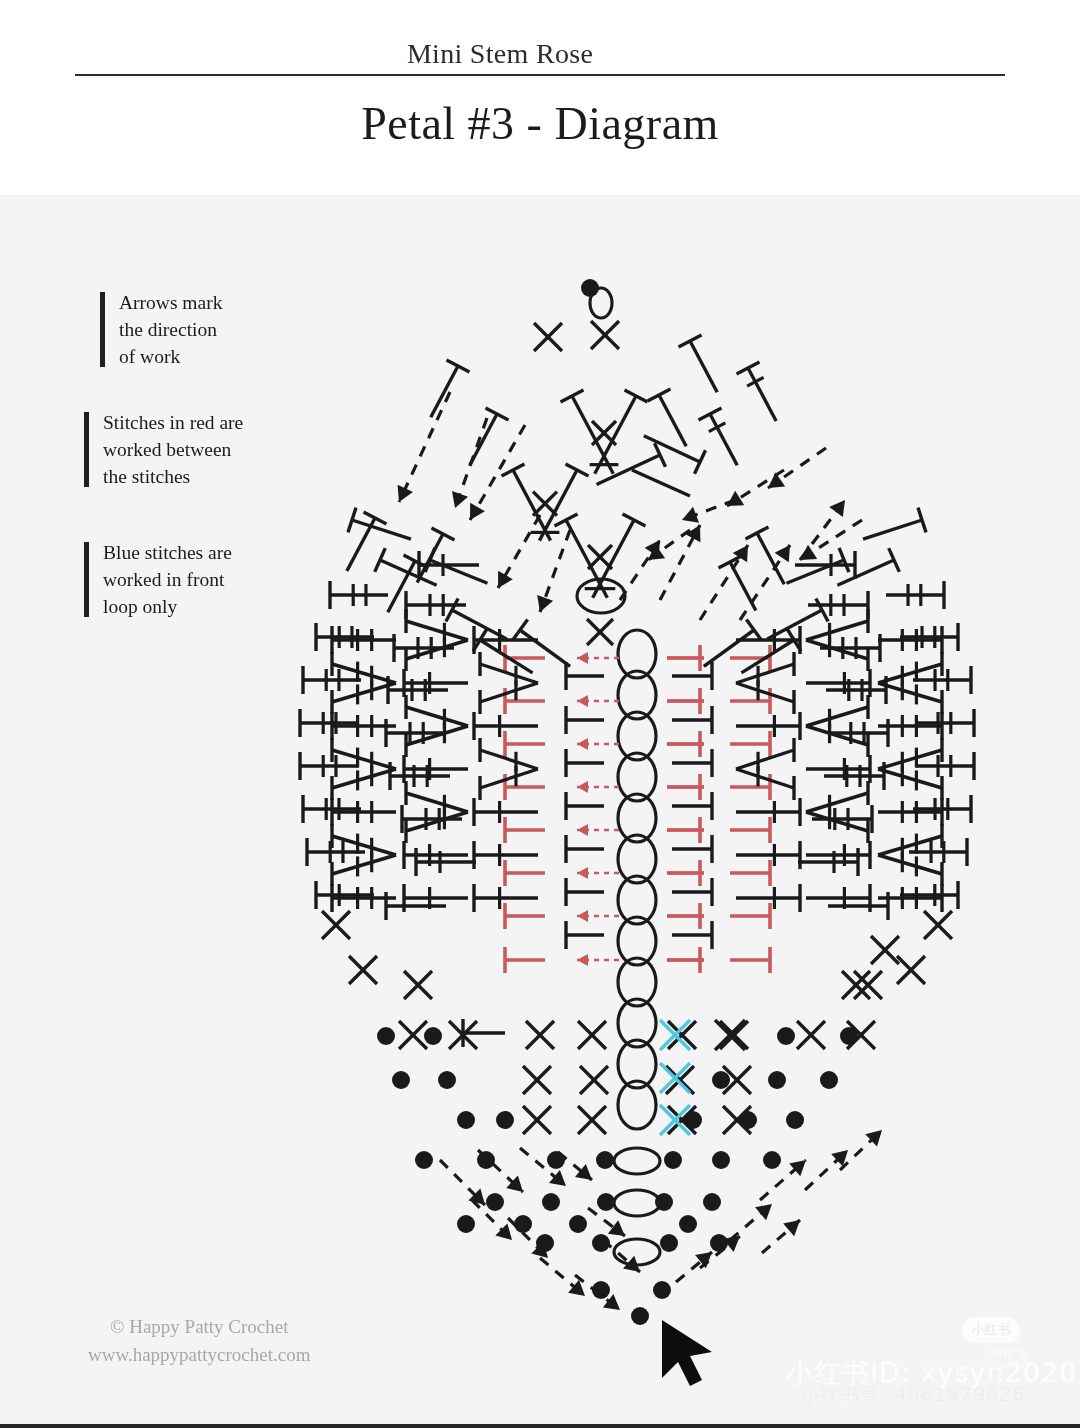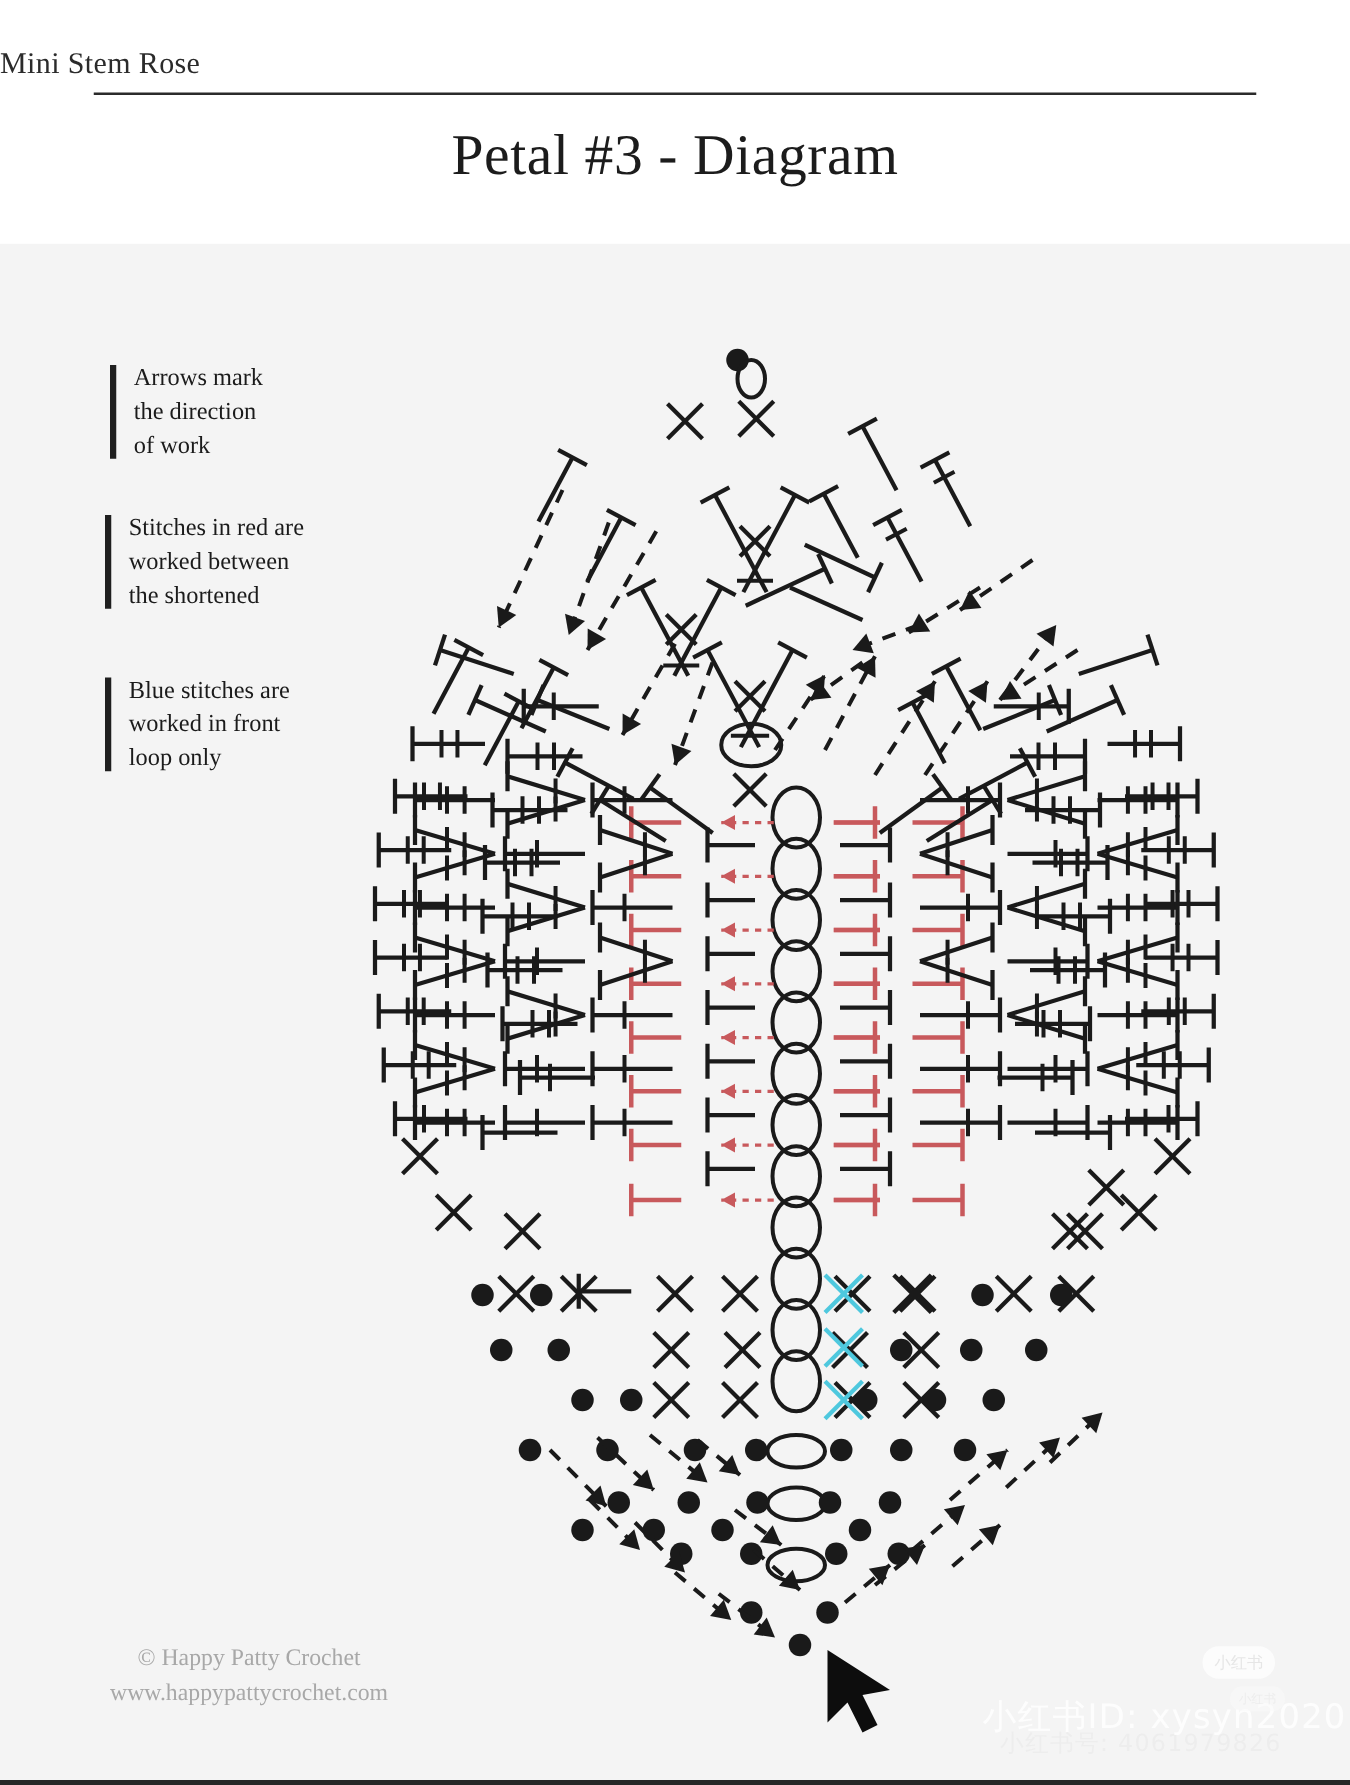--- a/index.html
+++ b/index.html
@@ -10,22 +10,22 @@
     overflow:hidden;position:relative;
   }
   #root{position:relative;width:1080px;height:1428px;}
 
   
   .header-band{
     position:absolute;left:0;top:0;width:1080px;height:195px;
     background:#ffffff;
   }
   .doc-subtitle{
-    position:absolute;left:0;top:38px;width:1000px;text-align:left;
-    font-size:24px;color:#2b2b2b;letter-spacing:.3px;
+    position:absolute;left:0;top:38px;width:1000px;text-align:center;
+    font-size:28px;color:#2b2b2b;letter-spacing:.3px;
     font-family:"Liberation Serif", serif;
   }
   .header-rule{
     position:absolute;left:75px;top:74px;width:930px;height:0;
     border-top:2px solid #2b2b2b;
   }
   .doc-title{
     position:absolute;left:0;top:97px;width:1080px;text-align:center;
     font-size:46px;color:#1c1c1c;font-weight:400;letter-spacing:.5px;
     font-family:"Liberation Serif", serif;
@@ -33,21 +33,21 @@
 
   
   .legend-item{position:absolute;padding-left:19px;}
   .legend-item .bar{
     position:absolute;left:0;top:3px;bottom:3px;width:5px;background:#1f1f1f;
   }
   .legend-item .txt{
     font-family:"Liberation Serif", serif;
     font-size:19.5px;line-height:27px;color:#1b1b1b;white-space:pre-line;
   }
-  #legend-0{left:88px;top:289px;}
+  #legend-0{left:100px;top:289px;}
   #legend-1{left:84px;top:409px;}
   #legend-2{left:84px;top:539px;}
   #legend-3{left:84px;top:1158px;}
 
   
   .footer{
     position:absolute;left:88px;top:1313px;
     font-family:"Liberation Serif", serif;
     font-size:19px;line-height:28px;color:#a8a8a8;white-space:pre-line;text-align:center;
   }
@@ -93,21 +93,21 @@
   <div class="legend-item" id="legend-0">
     <span class="bar"></span>
     <div class="txt">Arrows mark
 the direction
 of work</div>
   </div>
   <div class="legend-item" id="legend-1">
     <span class="bar"></span>
     <div class="txt">Stitches in red are
 worked between
-the shortened</div>
+the stitches</div>
   </div>
   <div class="legend-item" id="legend-2">
     <span class="bar"></span>
     <div class="txt">Blue stitches are
 worked in front
 loop only</div>
   </div>
   <div class="legend-item" id="legend-3">
     <span class="bar"></span>
   </div>

